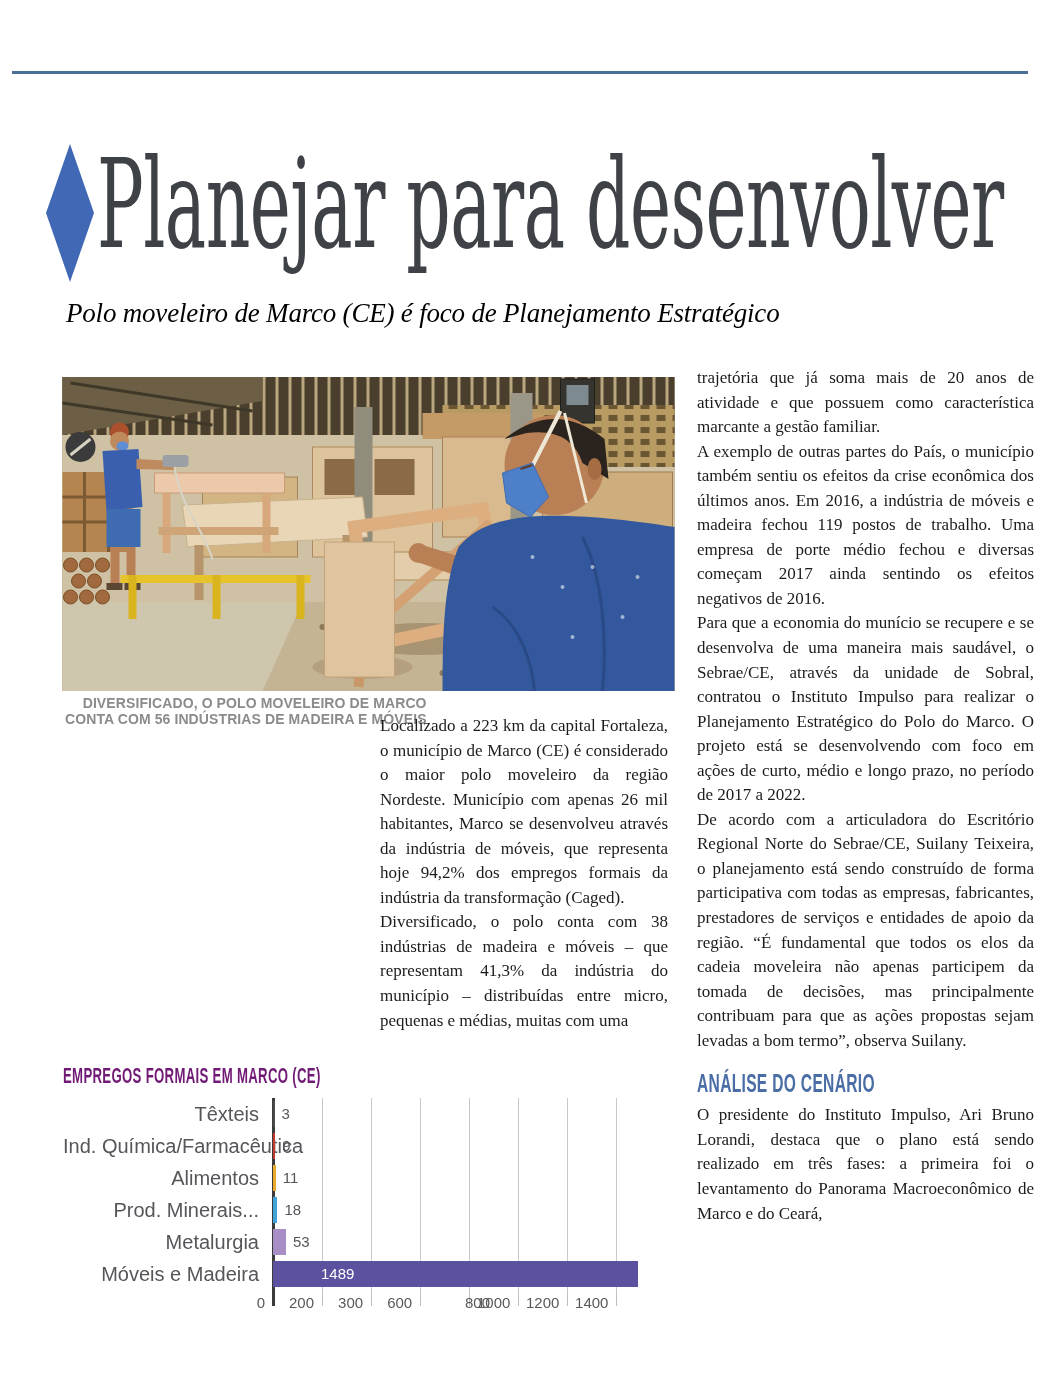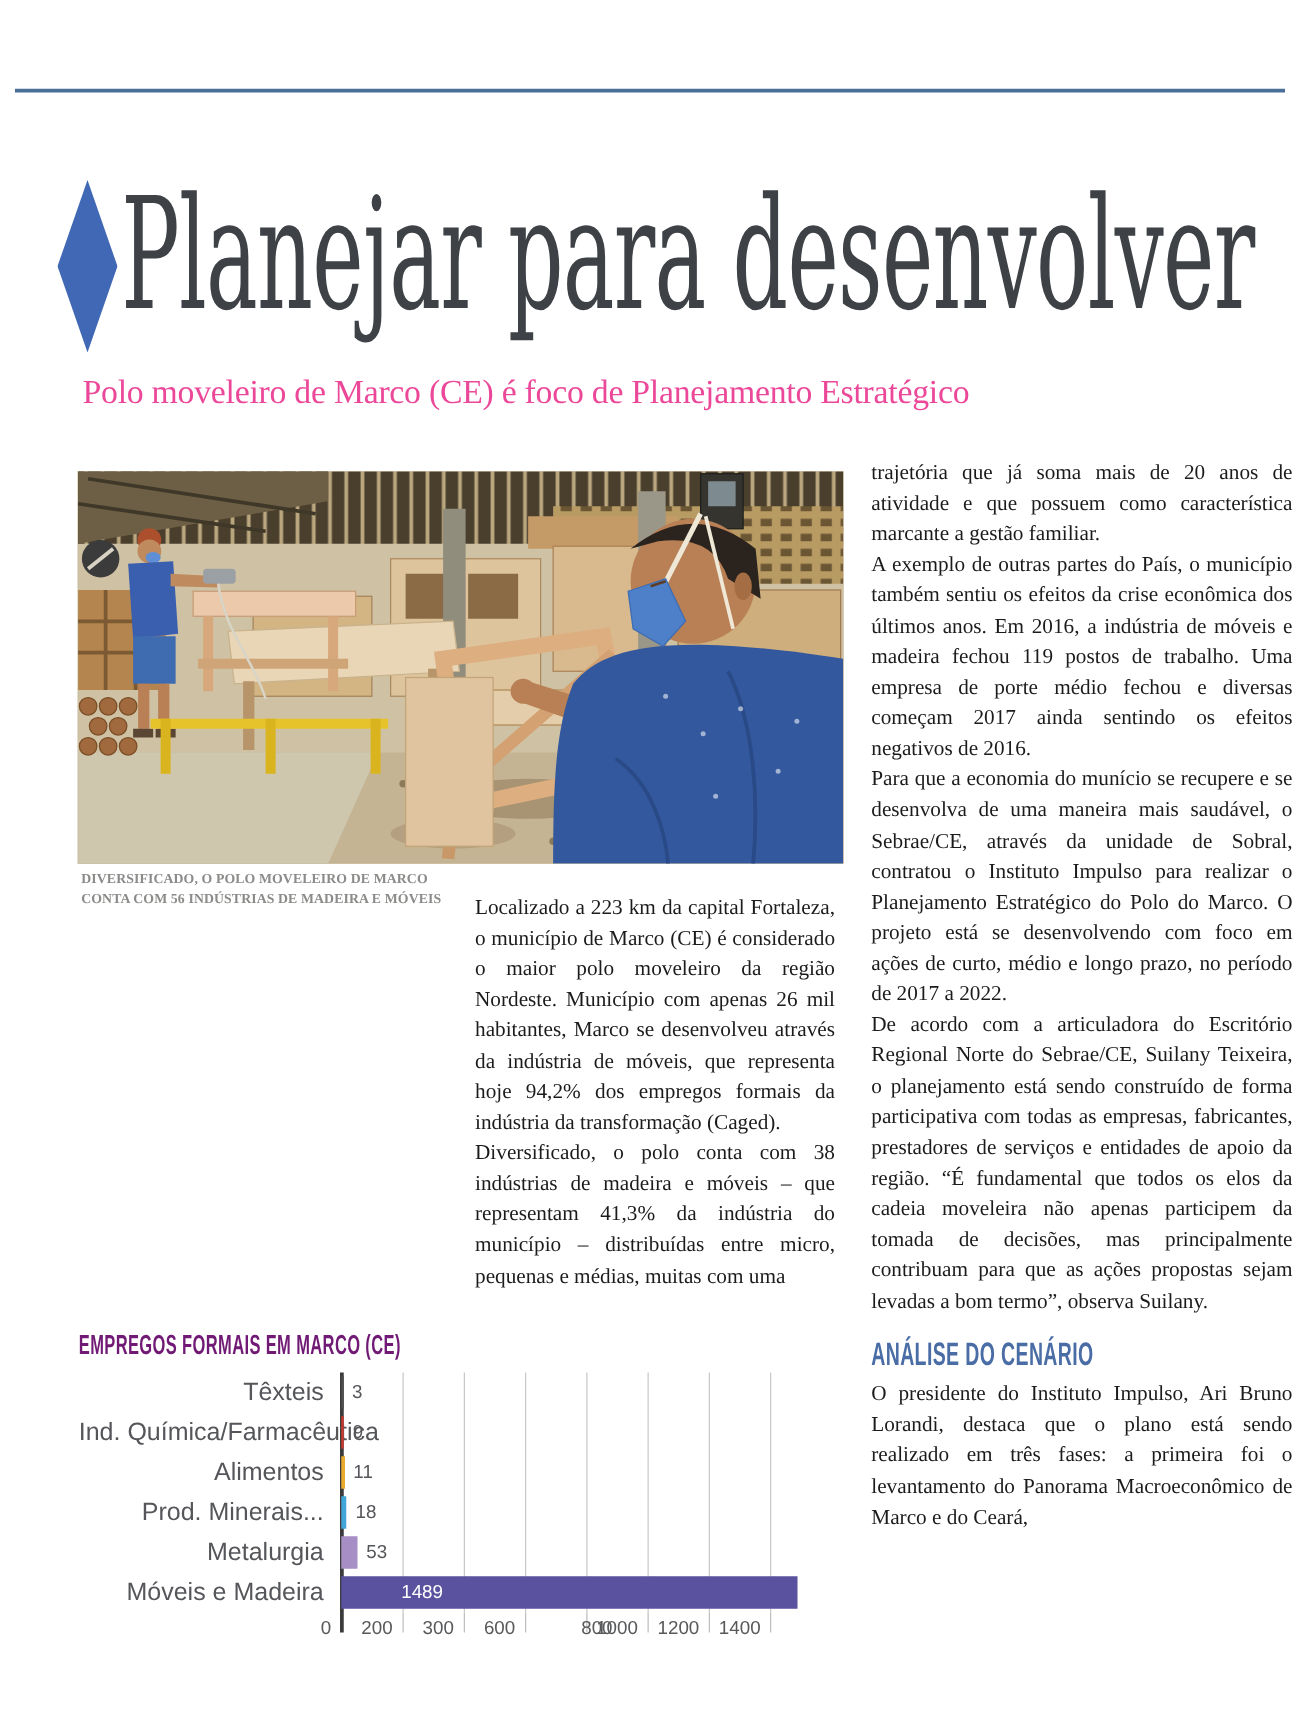--- a/index.html
+++ b/index.html
@@ -3,25 +3,25 @@
 <meta charset="utf-8">
 <style>
   html,body{margin:0;padding:0;background:#ffffff;}
   .page{position:relative;width:1040px;height:1387px;background:#ffffff;overflow:hidden;
         font-family:"Liberation Serif",serif;color:#1b1b1b;}
   .top-rule{position:absolute;left:12px;right:12px;top:71px;height:3px;background:#4a6f99;}
   .diamond{position:absolute;left:46px;top:144px;}
   .title{position:absolute;left:97px;top:142px;margin:0;font-family:"DejaVu Serif",serif;
          font-weight:400;font-size:124px;line-height:1;color:#3e4246;white-space:nowrap;
          transform:scaleX(0.56);transform-origin:left top;letter-spacing:-1px;}
-  .subtitle{position:absolute;left:66px;top:298px;font-size:27px;
-            color:#ec4899;white-space:nowrap;letter-spacing:-0.2px;}
+  .subtitle{position:absolute;left:66px;top:298px;font-style:italic;font-size:27px;
+            color:#000000;white-space:nowrap;letter-spacing:-0.2px;}
   .photo{position:absolute;left:62px;top:377px;width:613px;height:314px;overflow:hidden;background:#c8bb9d;}
-  .caption{position:absolute;left:65px;top:696px;font-family:Liberation Serif, serif;
-           font-weight:bold;font-size:11px;line-height:15.5px;color:#8b8b89;letter-spacing:0.1px;}
+  .caption{position:absolute;left:65px;top:696px;font-family:Liberation Sans, sans-serif;
+           font-weight:bold;font-size:14px;line-height:15.5px;color:#8b8b89;letter-spacing:0.1px;text-align:right;}
   .col{position:absolute;text-align:justify;font-size:17px;line-height:24.55px;}
   .col p{margin:0;}
   .col-middle{left:380px;top:714px;width:288px;}
   .col-right{left:697px;top:366px;width:337px;}
   .sec-heading{margin:16px 0 6px 0;font-family:"Liberation Sans",sans-serif;font-weight:bold;
                font-size:26px;line-height:28px;color:#4a6da6;letter-spacing:0.5px;white-space:nowrap;}
   .sec-heading .cond{display:inline-block;transform:scaleX(0.60);transform-origin:left center;}
   .chart{position:absolute;left:63px;top:1062px;width:612px;}
   .chart-title{margin:0;font-family:"Liberation Sans",sans-serif;font-weight:bold;font-size:22px;
                line-height:28px;color:#701a75;letter-spacing:0.5px;white-space:nowrap;}

